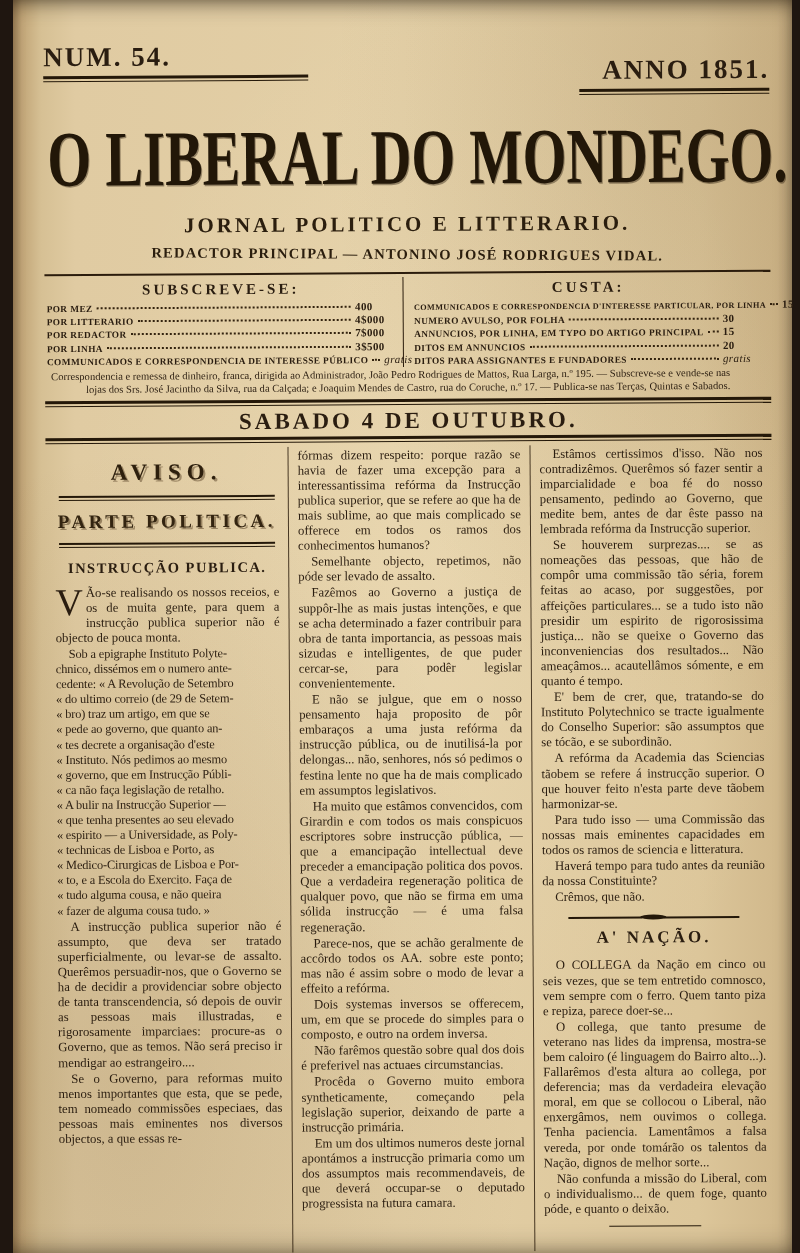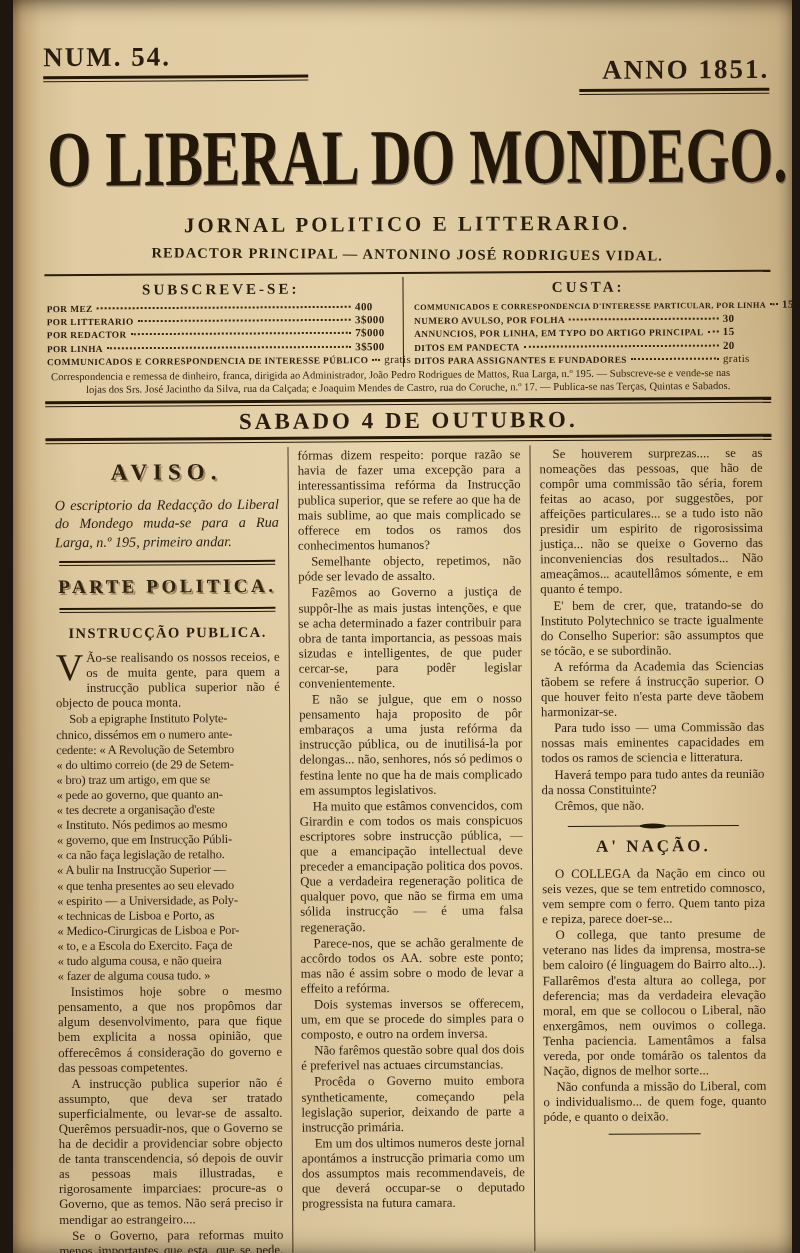--- a/index.html
+++ b/index.html
@@ -36,21 +36,21 @@
 
   
   .terms{display:flex;margin-top:3px;}
   .terms-half{padding:2px 8px 0 2px;}
   .terms-left{width:49.5%;border-right:1.6px solid #2b1c0c;}
   .terms-right{width:50.5%;padding-left:10px;}
   .terms-head{text-align:center;font-size:15px;font-weight:bold;letter-spacing:3px;margin:1px 0 3px;}
   .trow{display:flex;align-items:baseline;font-size:9.3px;font-weight:bold;letter-spacing:0.4px;line-height:12.2px;white-space:nowrap;}
   .trow .dots{flex:1;min-width:8px;border-bottom:2px dotted #33230f;margin:0 4px;transform:translateY(-2.5px);}
   .trow .val{width:40px;text-align:left;font-weight:bold;font-size:11px;}
-  .trow .val.it{font-weight:normal;}
+  .trow .val.it{font-style:italic;font-weight:normal;}
   .fineprint{font-size:10.6px;line-height:12.8px;margin-top:2px;}
   .fineprint .l1{text-align:left;padding-left:6px;}
   .fineprint .l2{text-align:center;}
 
   
   .bandrule{height:6px;border-top:3.5px solid #241809;border-bottom:1.2px solid #241809;margin-top:4px;}
   .dateline{text-align:center;font-size:23px;font-weight:bold;letter-spacing:3px;margin:3px 0 2px;}
 
   
   .cols{display:flex;margin-top:4px;height:806px;overflow:hidden;}
@@ -101,21 +101,21 @@
         <div class="terms-half terms-left">
           <div class="terms-head">SUBSCREVE-SE:</div>
           <div class="trow">
               <span class="lbl">POR MEZ</span>
               <span class="dots"></span>
               <span class="val">400</span>
             </div>
           <div class="trow">
               <span class="lbl">POR LITTERARIO</span>
               <span class="dots"></span>
-              <span class="val">3$000</span>
+              <span class="val">4$000</span>
             </div>
           <div class="trow">
               <span class="lbl">POR REDACTOR</span>
               <span class="dots"></span>
               <span class="val">7$000</span>
             </div>
           <div class="trow">
               <span class="lbl">POR LINHA</span>
               <span class="dots"></span>
               <span class="val">3$500</span>
@@ -137,21 +137,21 @@
               <span class="lbl">NUMERO AVULSO, POR FOLHA</span>
               <span class="dots"></span>
               <span class="val">30</span>
             </div>
           <div class="trow">
               <span class="lbl">ANNUNCIOS, POR LINHA, EM TYPO DO ARTIGO PRINCIPAL</span>
               <span class="dots"></span>
               <span class="val">15</span>
             </div>
           <div class="trow">
-              <span class="lbl">DITOS EM PANDECTA</span>
+              <span class="lbl">DITOS EM ANNUNCIOS</span>
               <span class="dots"></span>
               <span class="val">20</span>
             </div>
           <div class="trow">
               <span class="lbl">DITOS PARA ASSIGNANTES E FUNDADORES</span>
               <span class="dots"></span>
               <span class="val it">gratis</span>
             </div>
         </div>
       </div>
@@ -162,21 +162,20 @@
       </div>
 
       <div class="bandrule"></div>
       <div class="dateline">SABADO 4 DE OUTUBRO.</div>
       <div class="bandrule" style="margin-top:1px;"></div>
 
       <div class="cols">
 
         <div class="col">
           <div class="h-aviso">AVISO.</div>
-          <p class="aviso-body noindent">O escriptorio da Redacção do Liberal do Mondego muda-se para a Rua Larga, n.º 195, primeiro andar.</p>
           <div class="secrule"></div>
           <div class="h-parte">PARTE POLITICA.</div>
           <div class="secrule"></div>
           <div class="h-instr">INSTRUCÇÃO PUBLICA.</div>
           <p class="noindent"><span class="dropcap">V</span><span>Ão-se realisando os nossos receios, e os de muita gente, para quem a instrucção publica superior não é objecto de pouca monta.</span></p>
           <p class="quote">Sob a epigraphe Instituto Polyte-
 chnico, dissémos em o numero ante-
 cedente: « A Revolução de Setembro
 « do ultimo correio (de 29 de Setem-
 « bro) traz um artigo, em que se
@@ -186,39 +185,39 @@
 « governo, que em Instrucção Públi-
 « ca não faça legislação de retalho.
 « A bulir na Instrucção Superior —
 « que tenha presentes ao seu elevado
 « espirito — a Universidade, as Poly-
 « technicas de Lisboa e Porto, as
 « Medico-Cirurgicas de Lisboa e Por-
 « to, e a Escola do Exercito. Faça de
 « tudo alguma cousa, e não queira
 « fazer de alguma cousa tudo. »</p>
-          <p>Insistimos hoje sobre o mesmo pensamento, a que nos propômos dar algum desenvolvimento, para que fique bem explicita a nossa opinião, que offerecêmos á consideração do governo e das pessoas competentes.</p>
           <p>A instrucção publica superior não é assumpto, que deva ser tratado superficialmente, ou levar-se de assalto. Querêmos persuadir-nos, que o Governo se ha de decidir a providenciar sobre objecto de tanta transcendencia, só depois de ouvir as pessoas mais illustradas, e rigorosamente imparciaes: procure-as o Governo, que as temos. Não será preciso ir mendigar ao estrangeiro....</p>
           <p>Se o Governo, para reformas muito menos importantes que esta, que se pede, tem nomeado commissões especiaes, das pessoas mais eminentes nos diversos objectos, a que essas re-</p>
         </div>
 
         <div class="col">
           <p class="noindent">fórmas dizem respeito: porque razão se havia de fazer uma excepção para a interessantissima refórma da Instrucção publica superior, que se refere ao que ha de mais sublime, ao que mais complicado se offerece em todos os ramos dos conhecimentos humanos?</p>
           <p>Semelhante objecto, repetimos, não póde ser levado de assalto.</p>
           <p>Fazêmos ao Governo a justiça de suppôr-lhe as mais justas intenções, e que se acha determinado a fazer contribuir para obra de tanta importancia, as pessoas mais sizudas e intelligentes, de que puder cercar-se, para podêr legislar convenientemente.</p>
           <p>E não se julgue, que em o nosso pensamento haja proposito de pôr embaraços a uma justa refórma da instrucção pública, ou de inutilisá-la por delongas... não, senhores, nós só pedimos o festina lente no que ha de mais complicado em assumptos legislativos.</p>
           <p>Ha muito que estâmos convencidos, com Girardin e com todos os mais conspicuos escriptores sobre instrucção pública, — que a emancipação intellectual deve preceder a emancipação politica dos povos. Que a verdadeira regeneração politica de qualquer povo, que não se firma em uma sólida instrucção — é uma falsa regeneração.</p>
           <p>Parece-nos, que se achão geralmente de accôrdo todos os AA. sobre este ponto; mas não é assim sobre o modo de levar a effeito a refórma.</p>
           <p>Dois systemas inversos se offerecem, um, em que se procede do simples para o composto, e outro na ordem inversa.</p>
           <p>Não farêmos questão sobre qual dos dois é preferivel nas actuaes circumstancias.</p>
           <p>Procêda o Governo muito embora syntheticamente, começando pela legislação superior, deixando de parte a instrucção primária.</p>
           <p>Em um dos ultimos numeros deste jornal apontámos a instrucção primaria como um dos assumptos mais recommendaveis, de que deverá occupar-se o deputado progressista na futura camara.</p>
         </div>
 
         <div class="col">
+          <p>Estâmos certissimos d'isso. Não nos contradizêmos. Querêmos só fazer sentir a imparcialidade e boa fé do nosso pensamento, pedindo ao Governo, que medite bem, antes de dar êste passo na lembrada refórma da Instrucção superior.</p>
           <p>Se houverem surprezas.... se as nomeações das pessoas, que hão de compôr uma commissão tão séria, forem feitas ao acaso, por suggestões, por affeições particulares... se a tudo isto não presidir um espirito de rigorosissima justiça... não se queixe o Governo das inconveniencias dos resultados... Não ameaçâmos... acautellâmos sómente, e em quanto é tempo.</p>
           <p>E' bem de crer, que, tratando-se do Instituto Polytechnico se tracte igualmente do Conselho Superior: são assumptos que se tócão, e se subordinão.</p>
           <p>A refórma da Academia das Sciencias tãobem se refere á instrucção superior. O que houver feito n'esta parte deve tãobem harmonizar-se.</p>
           <p>Para tudo isso — uma Commissão das nossas mais eminentes capacidades em todos os ramos de sciencia e litteratura.</p>
           <p>Haverá tempo para tudo antes da reunião da nossa Constituinte?</p>
           <p>Crêmos, que não.</p>
           <div class="swell">
               <span class="lens"></span>
             </div>
           <div class="h-nacao">A' NAÇÃO.</div>

